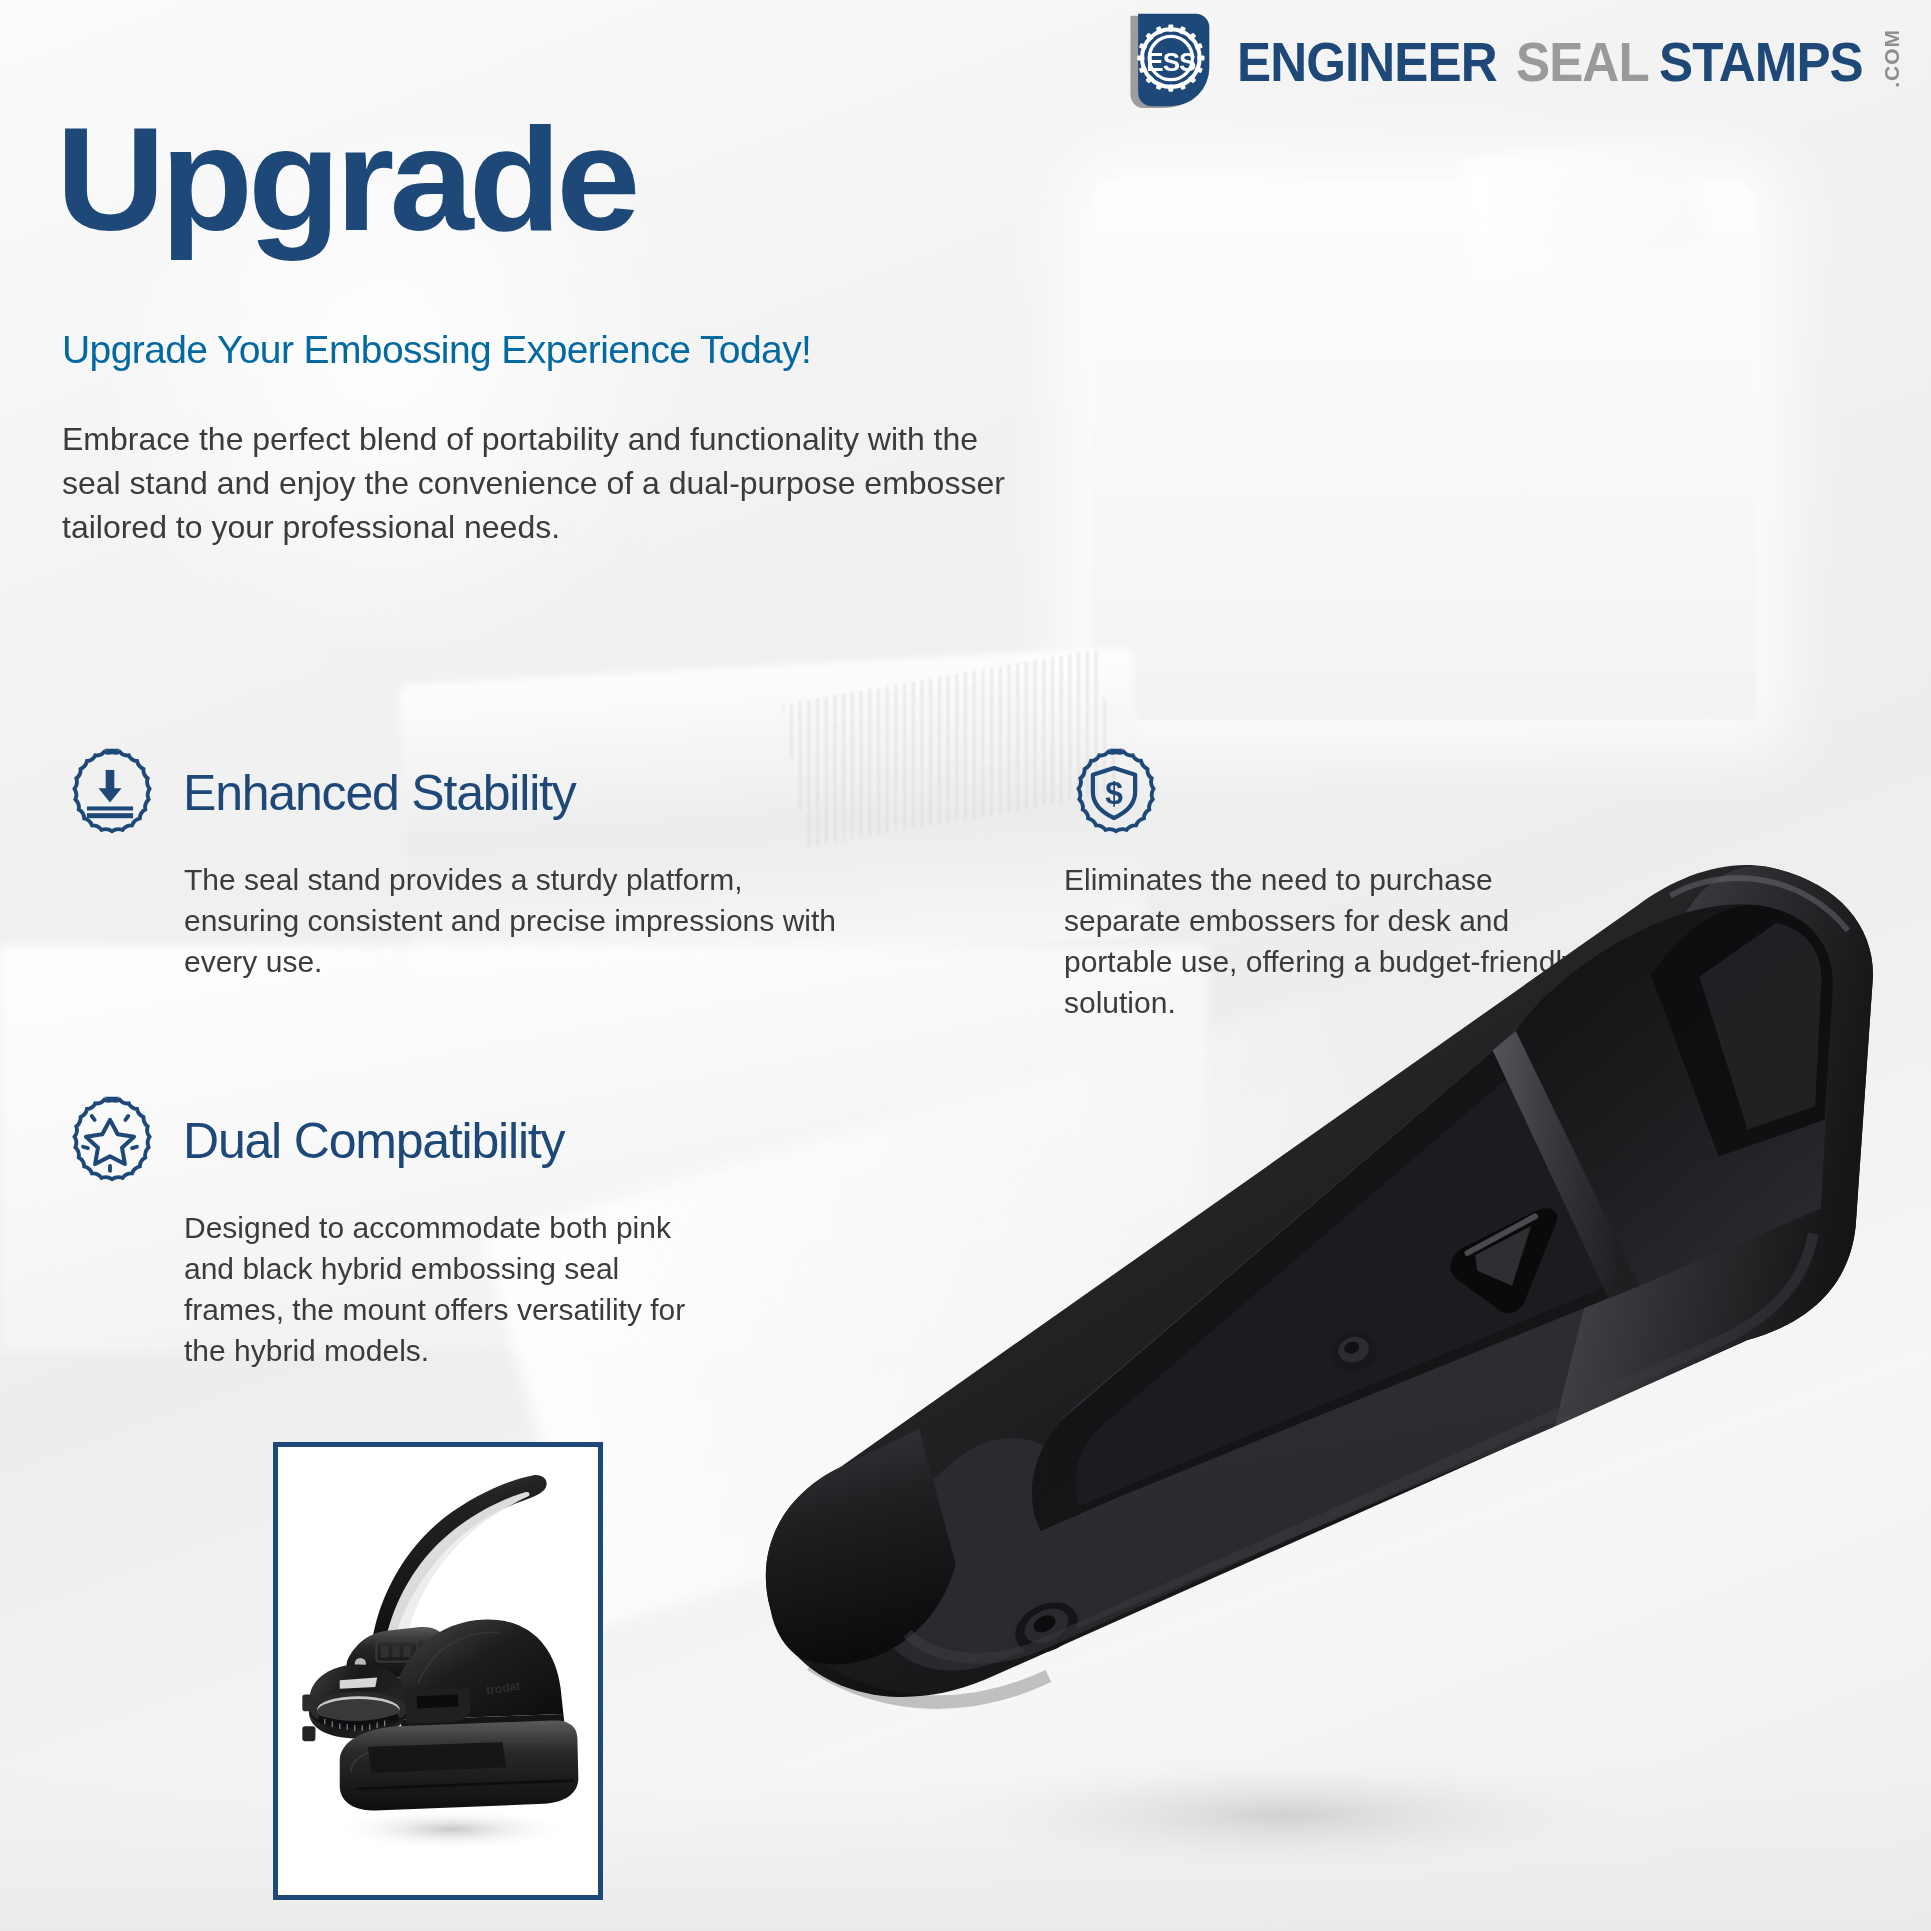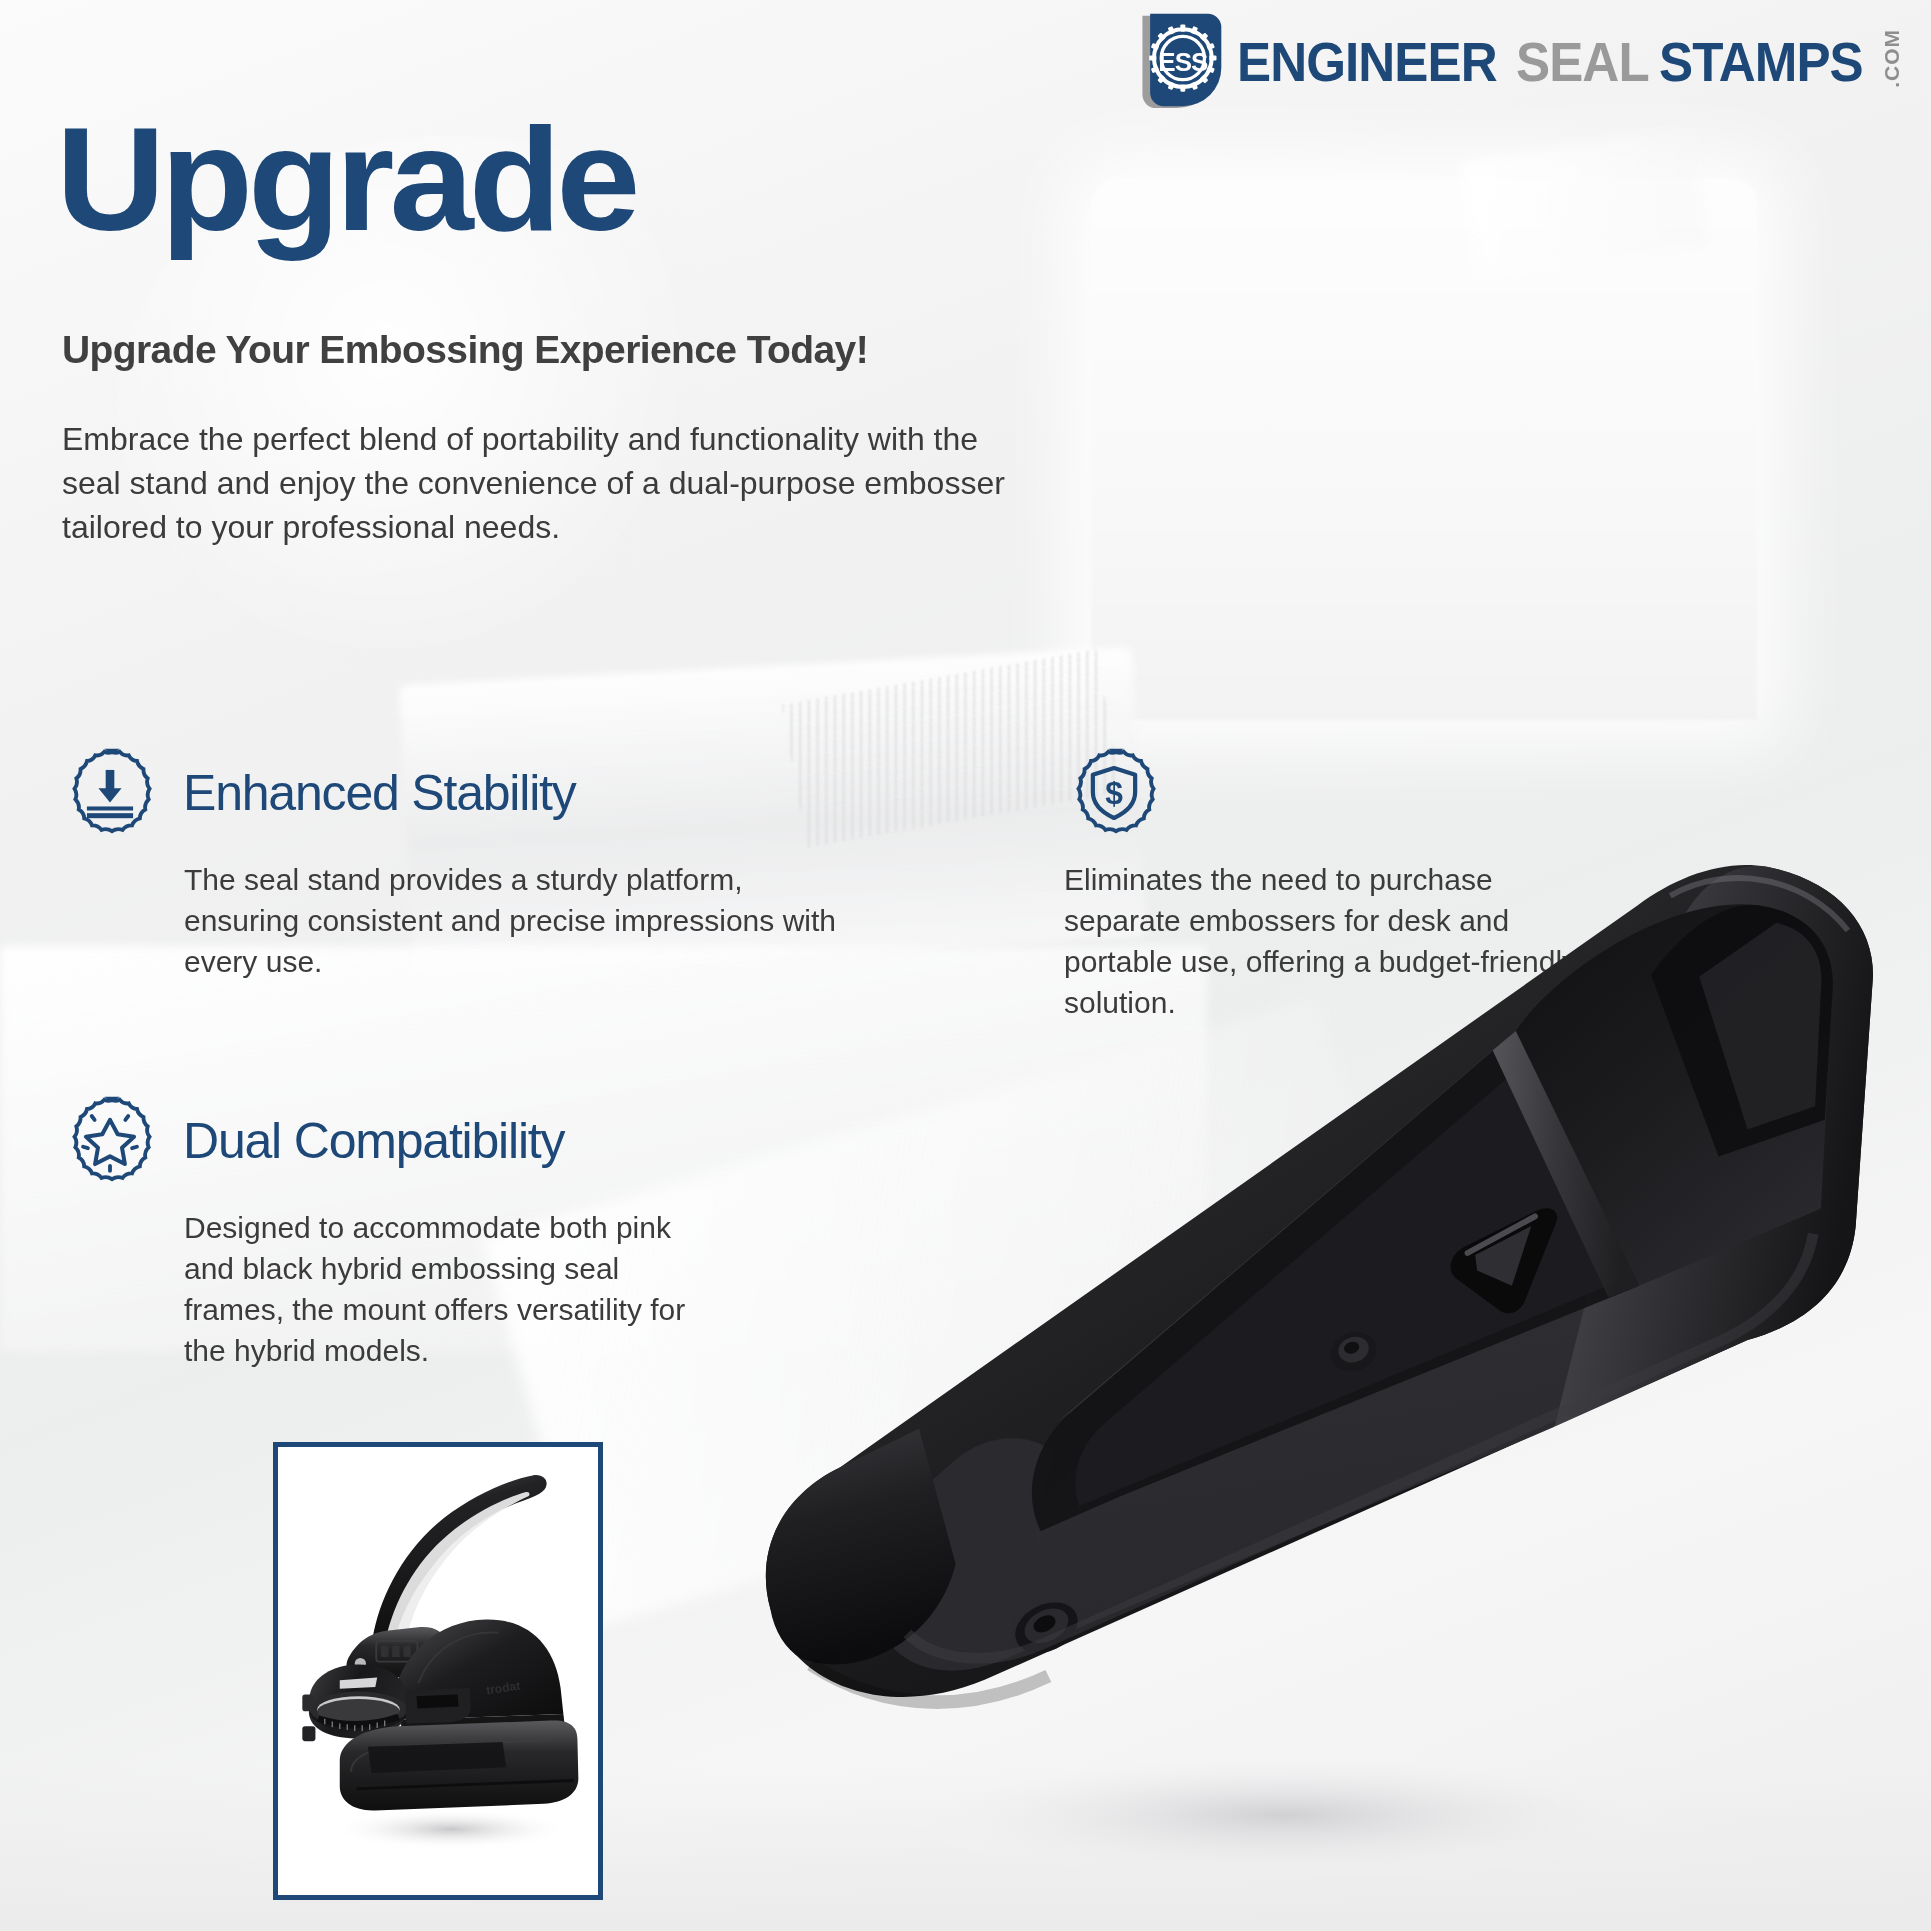--- a/index.html
+++ b/index.html
@@ -64,21 +64,21 @@
     background:linear-gradient(0deg,#ebebec,rgba(248,248,249,0));
   }
 
   
   .page { position:relative; z-index:3; width:1931px; height:1931px; }
 
   
   .logo { position:absolute; right:29px; top:9.7px; display:flex; align-items:center; }
   .logo-shield { position:relative; width:100px; height:100px; flex:0 0 auto; }
   .logo-wordmark {
-    display:flex; align-items:flex-end; margin-left:8px;
+    display:flex; align-items:flex-end; margin-left:20px;
     font-weight:bold; letter-spacing:-1px; line-height:1;
   }
   .wm { font-size:55px; font-family:"Liberation Sans", sans-serif; font-weight:bold;
         transform:scaleX(.93); transform-origin:left bottom; }
   .wm-blue { color:#1d4877; }
   .wm-gray { color:#9a9a9a; }
   .wm-dot {
     font-size:21px; color:#8e8e8e; font-weight:bold; letter-spacing:1px;
     writing-mode:vertical-rl; transform:rotate(180deg); margin-left:2.9px; margin-bottom:1.9px;
   }
@@ -88,21 +88,21 @@
     position:absolute; left:60px; top:39px;
     font-size:60px; color:#3a3a3a; font-weight:normal; letter-spacing:-1px;
   }
   .hero {
     position:absolute; left:56px; top:106px;
     font-size:147px; font-weight:bold; color:#1d4877;
     letter-spacing:-4.8px; line-height:1; transform:scaleX(1.03); transform-origin:left top;
   }
   .subhead {
     position:absolute; left:62px; top:328px;
-    font-size:39px; font-weight:bold; color:#404040; letter-spacing:-0.6px;
+    font-size:39px; font-weight:normal; color:#0369a1; letter-spacing:-0.6px;
   }
   .intro {
     position:absolute; left:62px; top:417px; width:975px;
     font-size:32px; color:#3b3b3b; line-height:1.38; font-weight:normal;
   }
 
   
   .feature { position:absolute; }
   .feat-1 { left:60px;  top:743px;  width:792px; }
   .feat-2 { left:1064px; top:743px; width:541px; }

